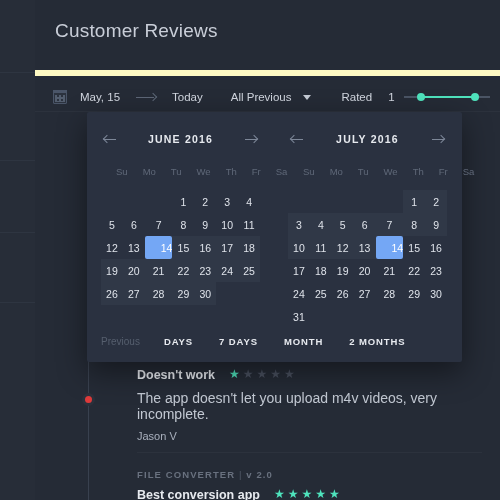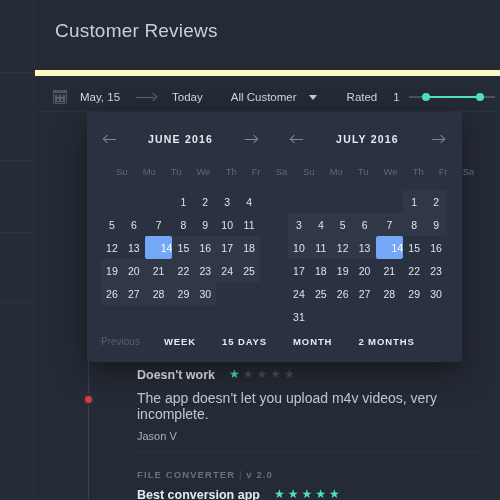--- a/index.html
+++ b/index.html
@@ -169,21 +169,21 @@
           <div class="frame"></div>
             <div class="bar"></div>
             <div class="dots"></div>
         </div>
         <span class="tb-text tb-date">May, 15</span>
         <div class="arrow-r">
           <div class="ln"></div>
             <div class="hd"></div>
         </div>
         <span class="tb-text tb-today">Today</span>
-        <span class="tb-text tb-country">All Customer</span>
+        <span class="tb-text tb-country">All Previous</span>
         <div class="caret"></div>
         <span class="tb-text tb-rated">Rated</span>
         <span class="sl-num">1</span>
         <div class="slider">
           <div class="track"></div>
             <div class="fill"></div>
           <div class="knob k1"></div>
           <div class="knob k2"></div>
         </div>
 
@@ -350,21 +350,21 @@
               <div class="cell">29</div>
               <div class="cell">30</div>
               <div class="cell">31</div>
             </div>
         </div>
 
       </div>
 
       <div class="popup-foot">
         <span class="foot-prev">Previous</span>
-        <span class="foot-btn">WEEK</span>
-        <span class="foot-btn">15 DAYS</span>
+        <span class="foot-btn">DAYS</span>
+        <span class="foot-btn">7 DAYS</span>
         <span class="foot-btn">MONTH</span>
         <span class="foot-btn">2 MONTHS</span>
       </div>
     </div>
 
   </div>
 </div>
 
 </body></html>

